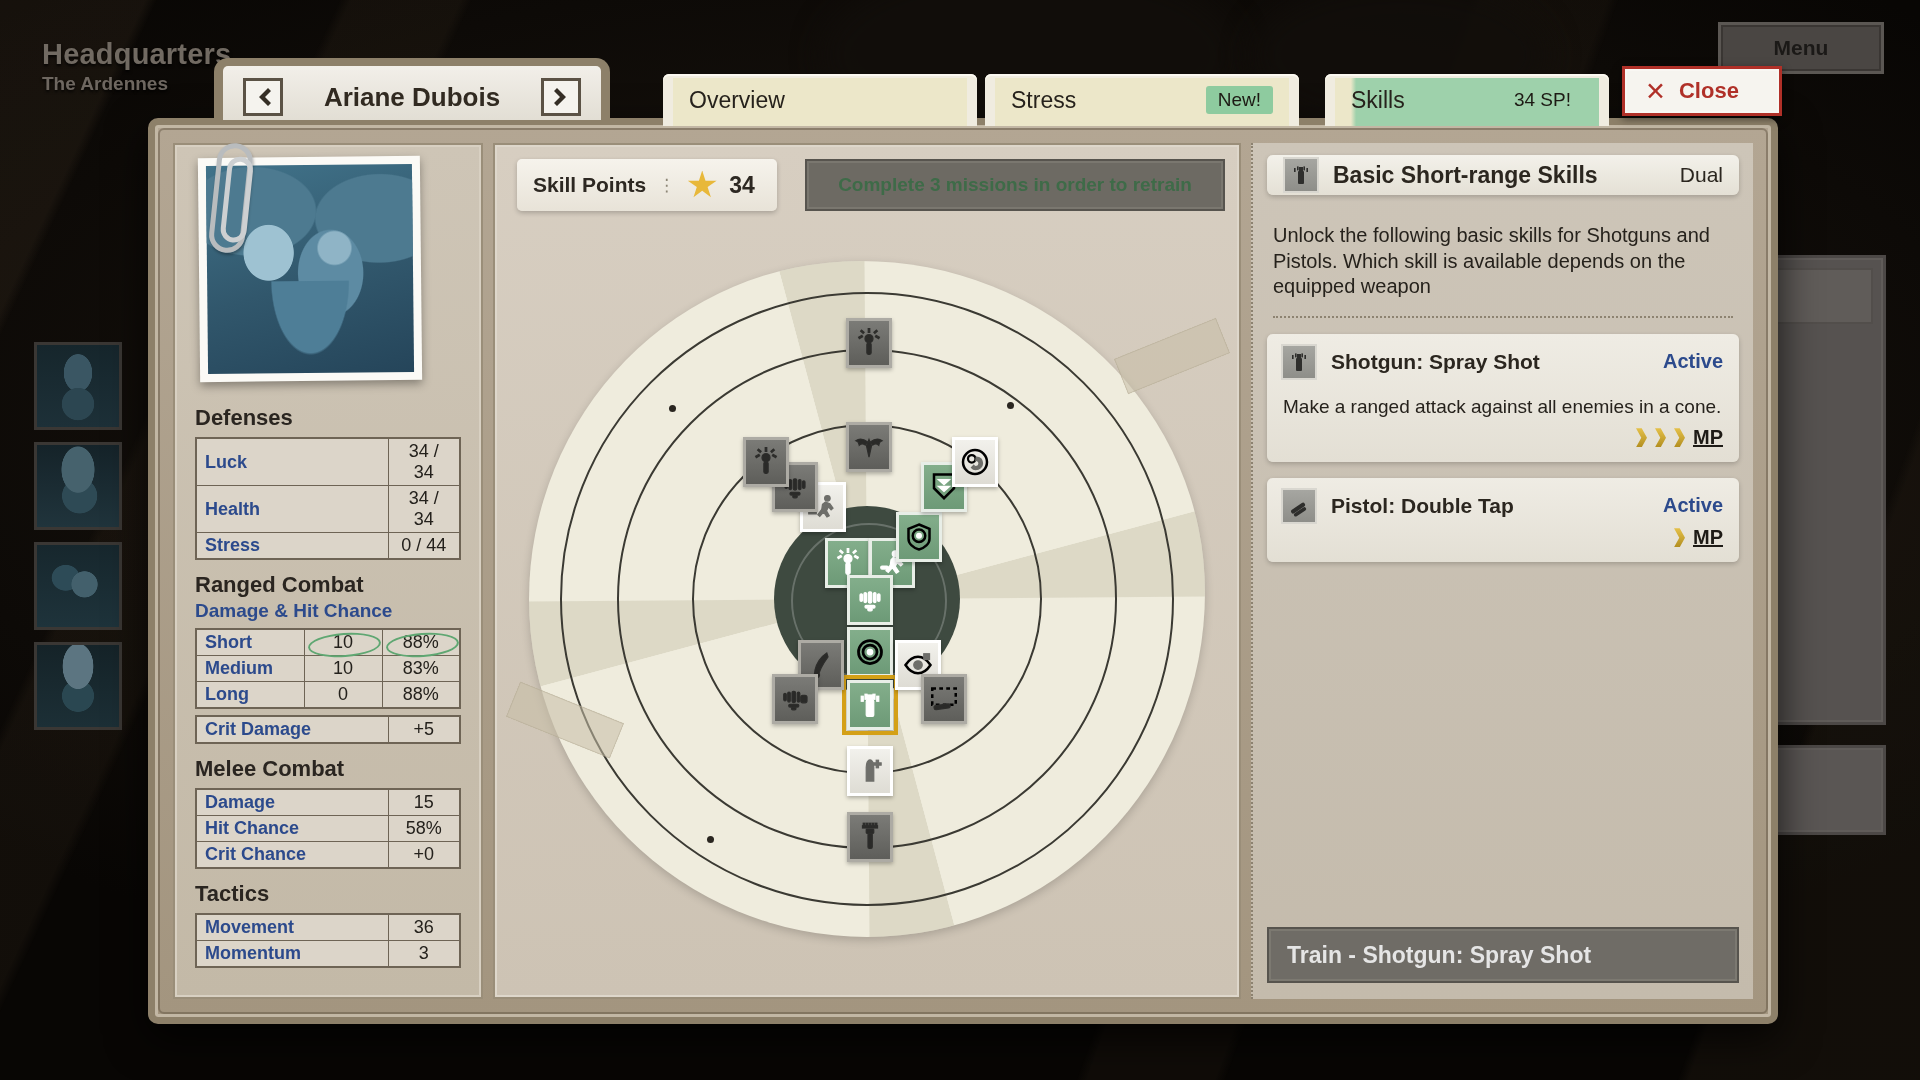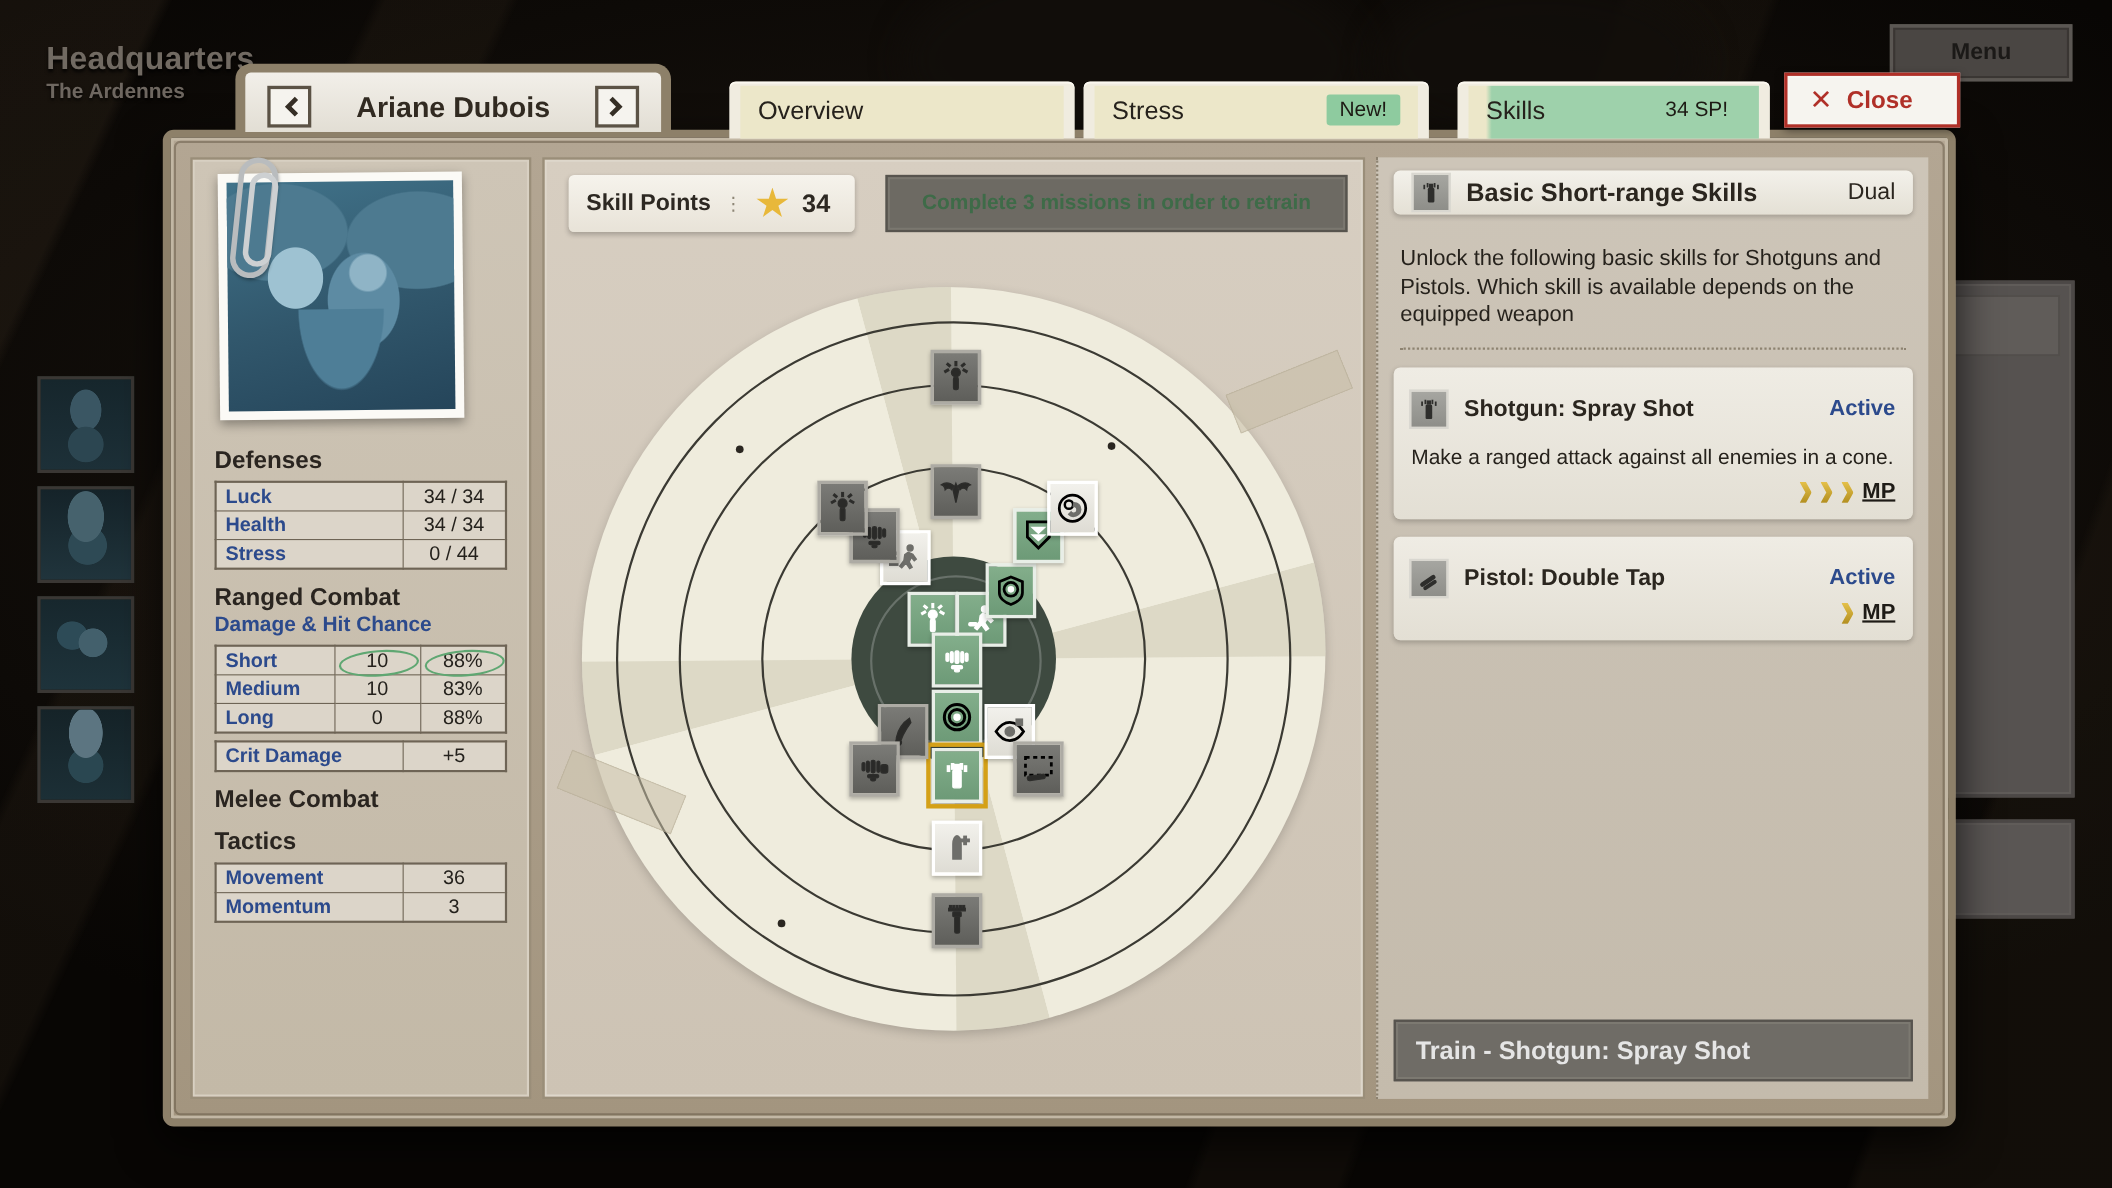--- a/index.html
+++ b/index.html
@@ -256,21 +256,21 @@
   
   .stat-section { margin: 0 20px; }
   .stat-title { font-size: 22px; font-weight: bold; color: #2a2520; margin: 12px 0 6px; }
   .stat-sub { font-size: 19px; font-weight: bold; color: #2c4a8c; margin: -4px 0 6px; }
   table.stats { width: 100%; border-collapse: collapse; border: 2px solid #6e6455; background: #dcd5c9; }
   table.stats td {
     border: 1px solid #6e6455;
     font-size: 18px; padding: 2px 8px; height: 22px;
   }
   table.stats td.k { color: #2c4a8c; font-weight: bold; }
-  table.stats td.v { text-align: center; color: #24211c; width: 94px; }
+  table.stats td.v { text-align: center; color: #24211c; width: 72px; }
   table.stats td.v3 { text-align: center; color: #24211c; width: 78px; }
   .hl { position: relative; }
   .hl::after {
     content: ""; position: absolute; left: 5%; top: 10%;
     width: 90%; height: 80%;
     border: 2px solid #5fa772; border-radius: 50%;
     transform: rotate(-4deg);
     pointer-events: none;
   }
   .spacer { height: 6px; }
@@ -390,21 +390,21 @@
   #skill-header .title { font-size: 23px; font-weight: bold; color: #2b261f; }
   #skill-header .kind { margin-left: auto; font-size: 21px; color: #2b261f; }
   #skill-desc { font-size: 20px; color: #26221c; line-height: 1.28; padding: 28px 6px 14px 6px; }
   #skill-divider { border-top: 2px dotted #8d8371; margin: 2px 6px 16px 6px; }
 
   .skill-card {
     background: linear-gradient(180deg, #efece4 0%, #e3dfd4 100%);
     border-radius: 6px;
     margin-bottom: 16px;
     box-shadow: 0 2px 5px rgba(0,0,0,.2);
-    padding: 20px 16px 10px 14px;
+    padding: 10px 16px 10px 14px;
   }
   .skill-card .row1 { display: flex; align-items: center; gap: 14px; }
   .skill-card .name { font-size: 21px; font-weight: bold; color: #2b261f; }
   .skill-card .state { margin-left: auto; font-size: 20px; font-weight: bold; color: #2c4a8c; }
   .skill-card .desc { font-size: 19px; color: #26221c; margin: 16px 0 6px 2px; }
   .skill-card .cost { display: flex; align-items: center; justify-content: flex-end; gap: 8px; height: 28px; }
   .chev { display: inline-block; width: 11px; height: 19px;
     background: linear-gradient(180deg, #e5c14a 0%, #b38f20 100%);
     clip-path: polygon(0 0, 52% 0, 100% 50%, 52% 100%, 0 100%, 48% 50%); }
   .skill-card .mp { font-size: 20px; font-weight: bold; color: #1e1b16; text-decoration: underline; }
@@ -552,20 +552,36 @@
               <tr>
                 <td class="k">Crit Damage</td>
                 <td class="v">+5</td>
               </tr>
         </tbody>
           </table>
       </div>
 
       <div class="stat-section">
         <div class="stat-title">Melee Combat</div>
+        <table class="stats">
+          <tbody>
+              <tr>
+                <td class="k">Damage</td>
+                <td class="v">15</td>
+              </tr>
+          <tr>
+                <td class="k">Hit Chance</td>
+                <td class="v">58%</td>
+              </tr>
+          <tr>
+                <td class="k">Crit Chance</td>
+                <td class="v">+0</td>
+              </tr>
+        </tbody>
+          </table>
       </div>
 
       <div class="stat-section">
         <div class="stat-title">Tactics</div>
         <table class="stats">
           <tbody>
               <tr>
                 <td class="k">Movement</td>
                 <td class="v">36</td>
               </tr>

